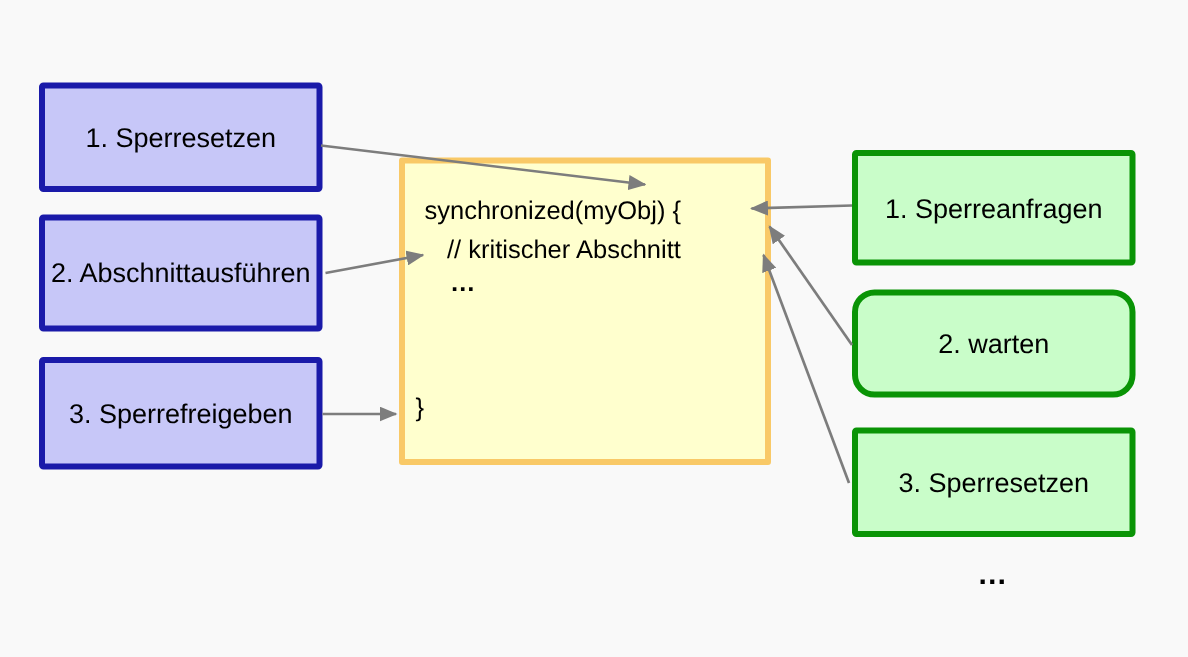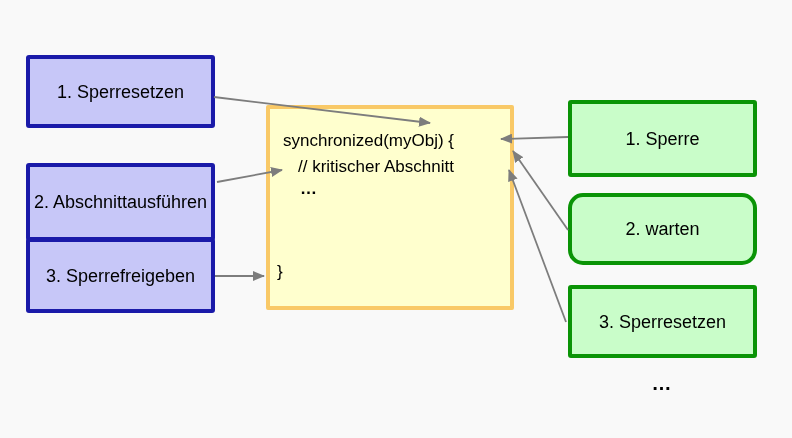--- a/index.html
+++ b/index.html
@@ -39,21 +39,21 @@
     left: 26px; width: 189px;
     background: var(--blue-fill);
     border: 4px solid var(--blue-border);
   }
   .box-green {
     left: 568px; width: 189px;
     background: var(--green-fill);
     border: 4px solid var(--green-border);
   }
   #blue1 { top: 55px;  height: 73px; }
-  #blue2 { top: 143px; height: 78px; margin-top: 20px; }
+  #blue2 { top: 143px; height: 78px; }
   #blue3 { top: 238px; height: 75px; }
   #green1 { top: 100px; height: 77px; }
   #green2 { top: 193px; height: 72px; border-radius: 15px; }
   #green3 { top: 285px; height: 73px; }
 
   .code-box {
     position: absolute;
     left: 266px; top: 105px;
     width: 248px; height: 205px;
     background: var(--yellow-fill);
@@ -105,20 +105,21 @@
 
   <div class="code-box">
     <div class="code-line cl1"><span class="kw">synchronized</span><span>(myObj) {</span></div>
     <div class="code-line cl2">// kritischer Abschnitt</div>
     <div class="code-line cl3">…</div>
     <div class="code-line cl4">}</div>
   </div>
 
   <div class="box box-green" id="green1">
     <span>1. Sperre</span>
+    <span>anfragen</span>
   </div>
   <div class="box box-green" id="green2">
     <span>2. warten</span>
   </div>
   <div class="box box-green" id="green3">
     <span>3. Sperre</span>
     <span>setzen</span>
   </div>
 
   <div class="dots-bottom">…</div>

